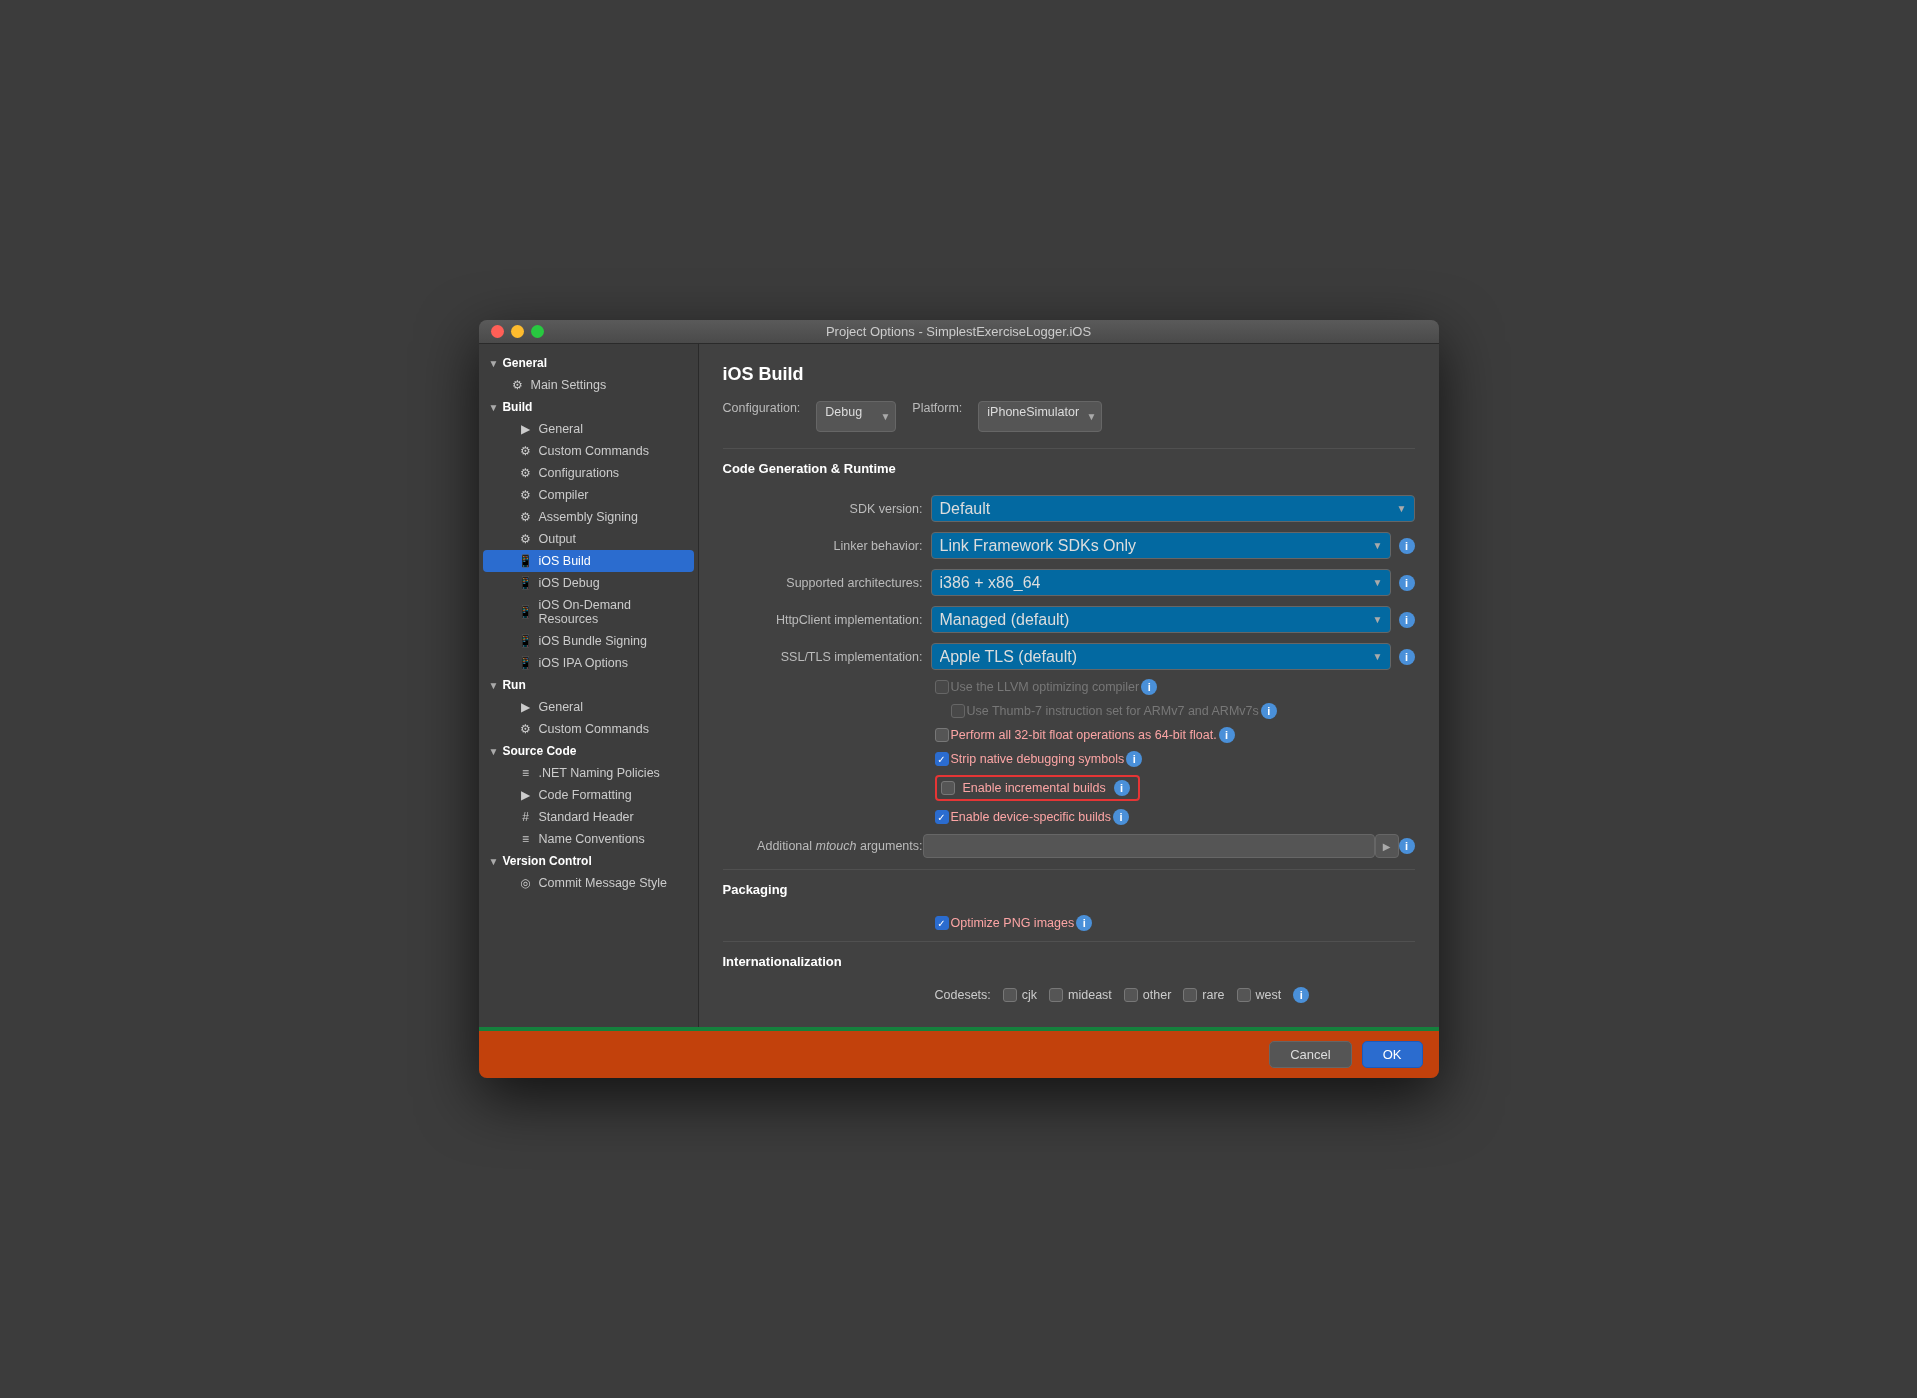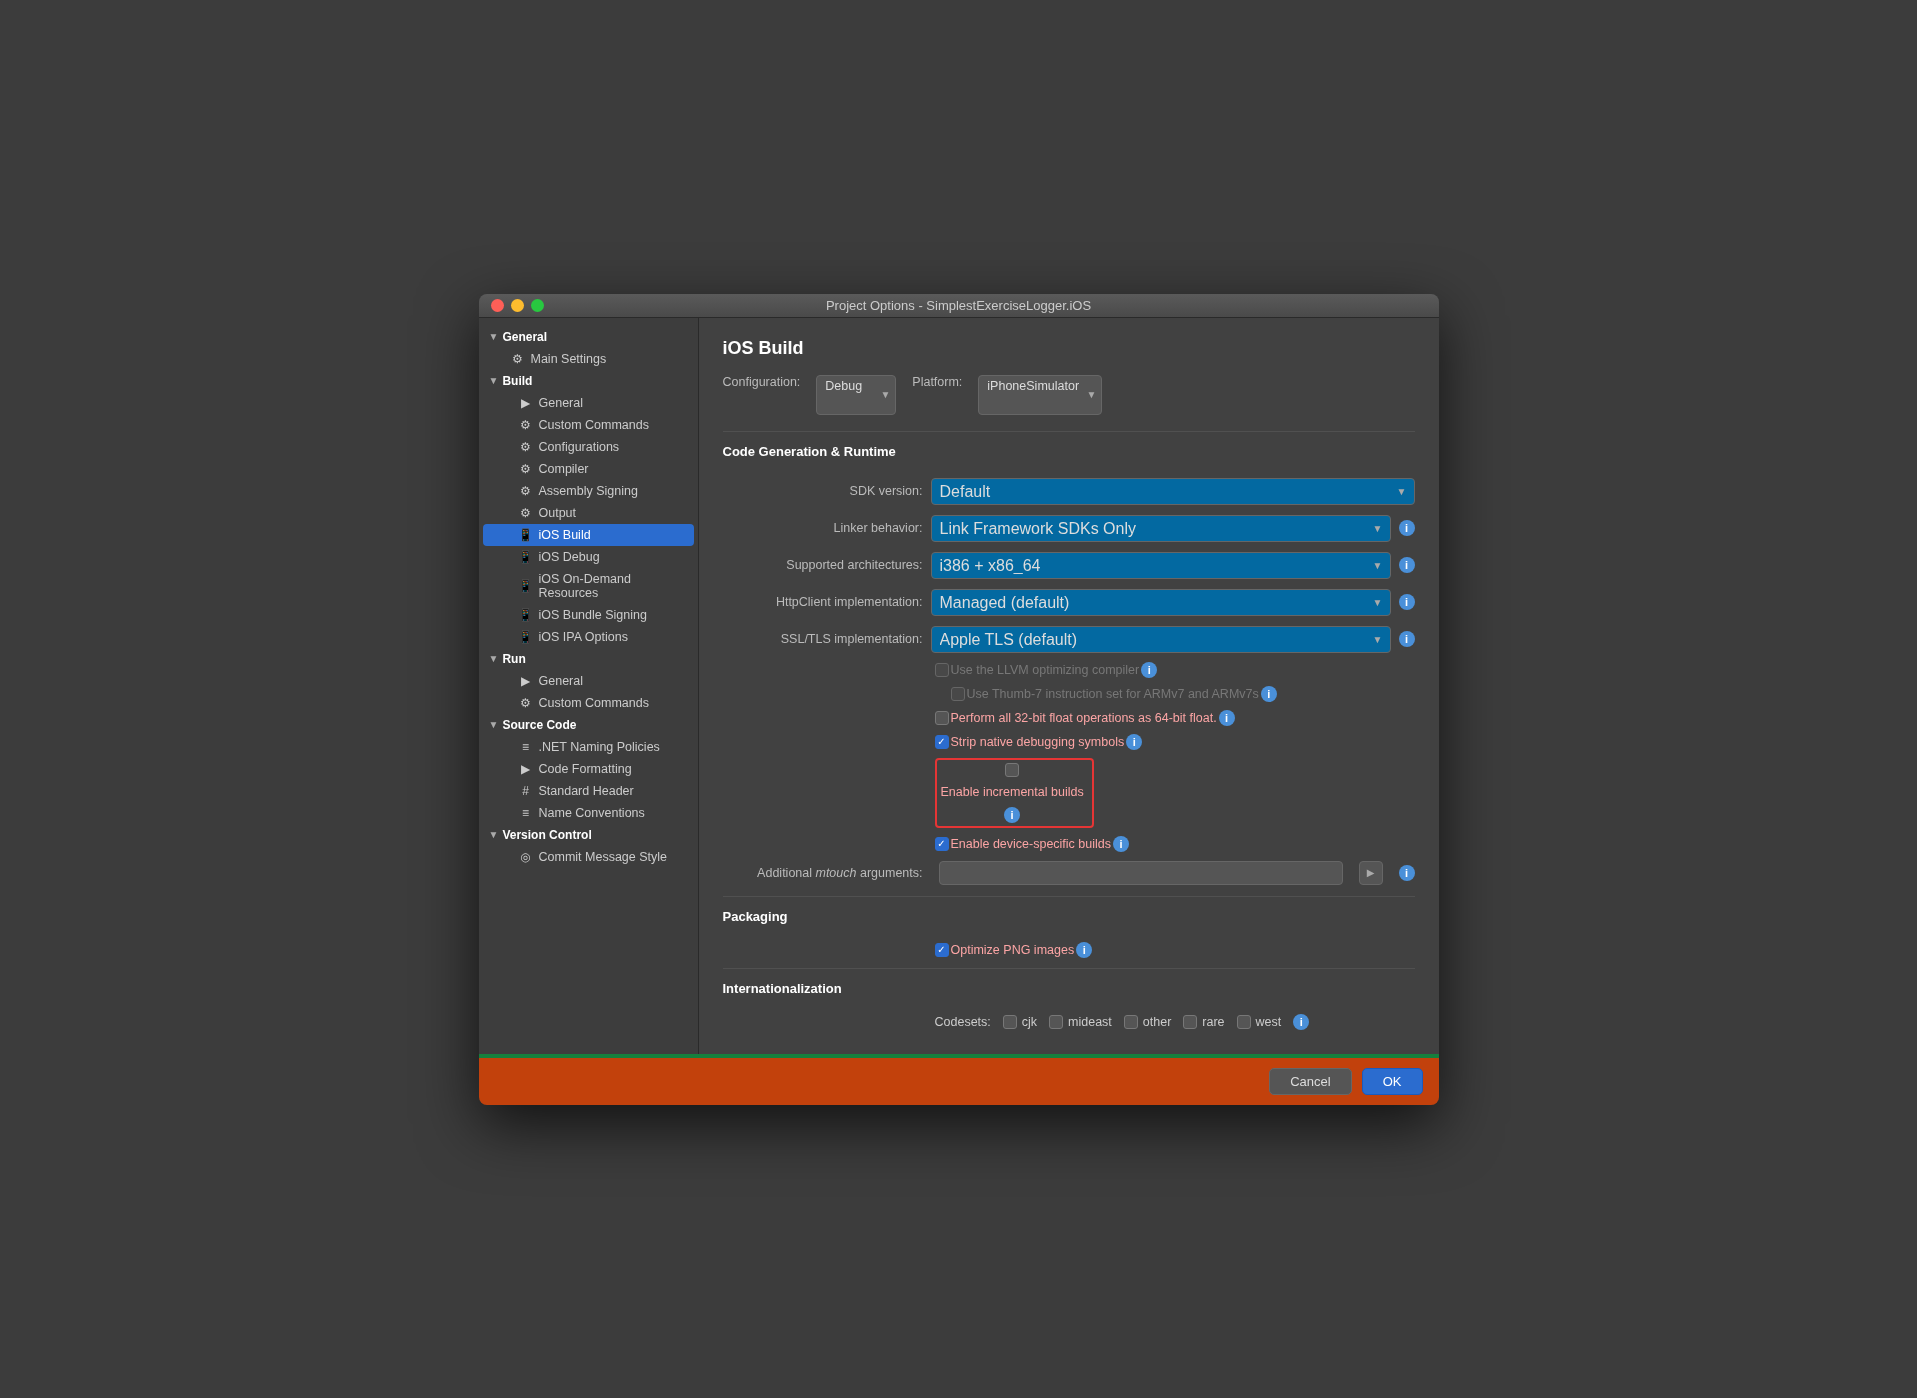--- a/index.html
+++ b/index.html
@@ -133,21 +133,21 @@
       position: relative;
       display: inline-flex;
       align-items: center;
     }
     .select-box {
       background: #555;
       border: 1px solid #666;
       border-radius: 4px;
       color: #ddd;
       font-size: 12.5px;
-      padding: 3px 22px 21px 8px;
+      padding: 3px 22px 12px 8px;
       appearance: none;
       cursor: pointer;
       min-width: 80px;
     }
     .select-arrow {
       position: absolute;
       right: 6px;
       pointer-events: none;
       color: #aaa;
       font-size: 10px;
@@ -258,28 +258,27 @@
       padding: 4px 0 4px 212px;
       position: relative;
     }
     .highlight-box {
       display: flex;
       align-items: center;
       gap: 8px;
       border: 2px solid #e53535;
       border-radius: 4px;
       padding: 3px 8px 3px 4px;
-      flex-direction: column;
     }
     
     .input-row {
       display: flex;
       align-items: center;
       padding: 5px 0;
-      gap: 16px;
+      gap: 0;
     }
     .input-label {
       color: #bbb;
       font-size: 12.5px;
       width: 200px;
       flex-shrink: 0;
       text-align: right;
     }
     .input-label em {
       font-style: italic;

